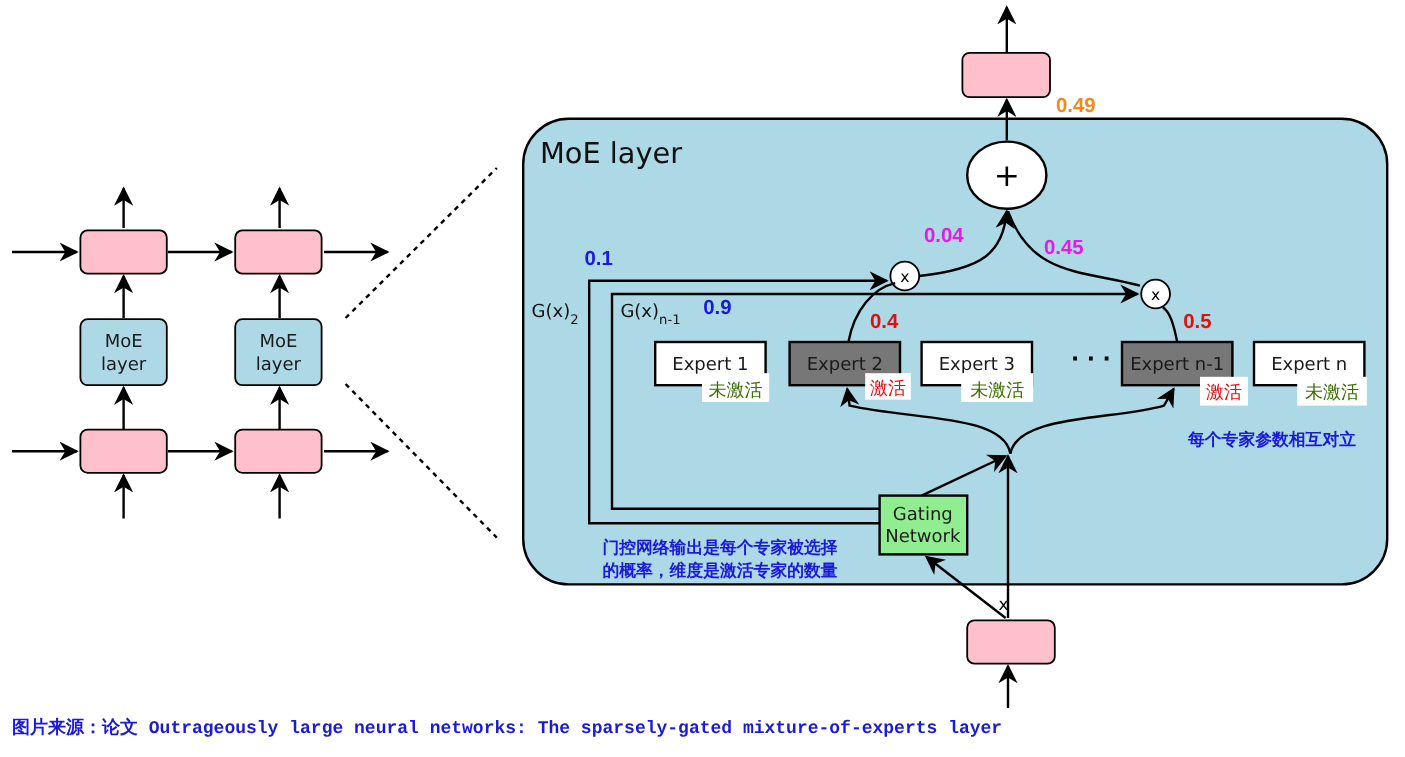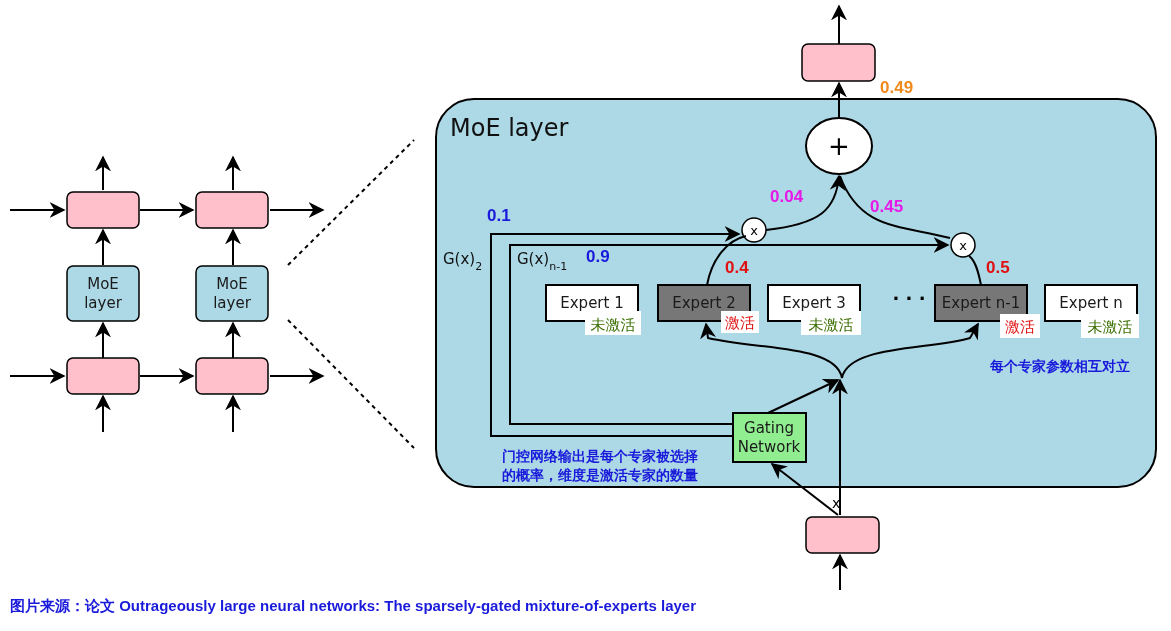--- a/index.html
+++ b/index.html
@@ -1,18 +1,18 @@
 <!DOCTYPE html>
 <html><head>
   <meta charset="utf-8">
   <style>
     html, body { margin: 0; padding: 0; background: #ffffff; }
     body { width: 1171px; height: 631px; overflow: hidden; position: relative; font-family: "DejaVu Sans", sans-serif; }
     svg { position: absolute; left: 0; top: 0; }
-    .caption { position: absolute; left: 10px; top: 597px; font-family: Liberation Sans, sans-serif; font-weight: bold; font-size: 15px; color: #1a1adb; white-space: nowrap; }
+    .caption { position: absolute; left: 10px; top: 597px; font-family: Liberation Mono, monospace; font-weight: bold; font-size: 15px; color: #1a1adb; white-space: nowrap; }
     text { font-family: "DejaVu Sans", sans-serif; }
     .lbl-box { font-size: 15px; fill: #1a1a1a; }
     .num { font-family: "Liberation Sans", sans-serif; font-weight: bold; font-size: 17px; }
     .cn { font-family: "DejaVu Sans", sans-serif; font-size: 15px; }
     .cn-note { font-family: "DejaVu Sans", sans-serif; font-size: 14px; fill: #1a1adb; font-weight: bold; }
   </style>
 </head>
 <body>
 
 <svg width="1171" height="631" viewBox="0 0 1171 631">

